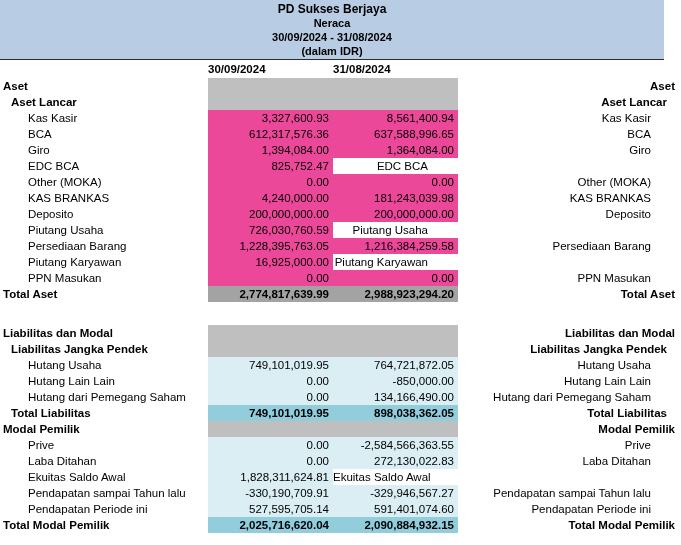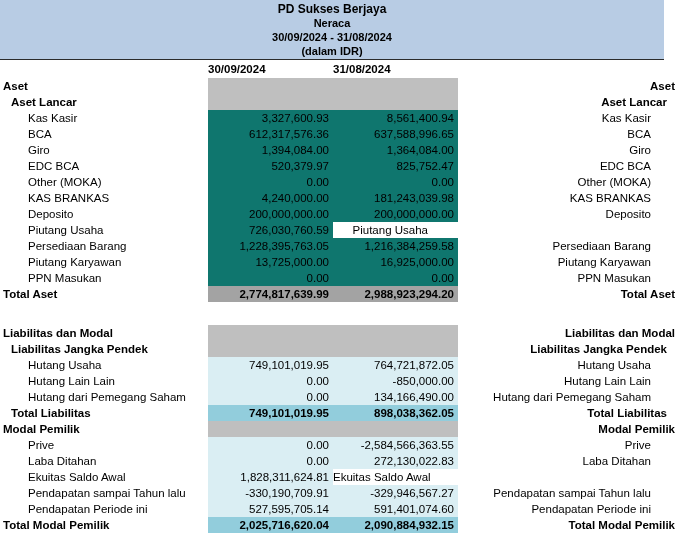--- a/index.html
+++ b/index.html
@@ -43,21 +43,21 @@
   .cell-val{text-align:right;padding-right:4px;white-space:nowrap;overflow:hidden;}
   .cell-label-right{text-align:right;white-space:nowrap;overflow:hidden;}
   .lvl0 .cell-label-left{padding-left:3px;}
   .lvl1 .cell-label-left{padding-left:11px;}
   .lvl2 .cell-label-left{padding-left:28px;}
   .lvl0 .cell-label-right{padding-right:6px;}
   .lvl1 .cell-label-right{padding-right:14px;}
   .lvl2 .cell-label-right{padding-right:30px;}
   .row.bold{font-weight:bold;}
   .band-gray      .cell-val{background:#bfbfbf;}
-  .band-blue      .cell-val{background:#0f766e;}
+  .band-blue      .cell-val{background:#ec4899;}
   .band-cyan      .cell-val{background:#daeef3;}
   .band-tealdark  .cell-val{background:#a3a3a3;}
   .band-teallight .cell-val{background:#92cddc;}
   .spacer{height:23px;}
 </style>
 </head>
 <body>
 
 <div class="page">
 
@@ -106,21 +106,20 @@
 
     <div class="row lvl2 band-blue">
       <div class="cell-label-left">Giro</div>
       <div class="cell-val">1,394,084.00</div>
       <div class="cell-val">1,364,084.00</div>
       <div class="cell-label-right">Giro</div>
     </div>
 
     <div class="row lvl2 band-blue">
       <div class="cell-label-left">EDC BCA</div>
-      <div class="cell-val">520,379.97</div>
       <div class="cell-val">825,752.47</div>
       <div class="cell-label-right">EDC BCA</div>
     </div>
 
     <div class="row lvl2 band-blue">
       <div class="cell-label-left">Other (MOKA)</div>
       <div class="cell-val">0.00</div>
       <div class="cell-val">0.00</div>
       <div class="cell-label-right">Other (MOKA)</div>
     </div>
@@ -147,21 +146,20 @@
 
     <div class="row lvl2 band-blue">
       <div class="cell-label-left">Persediaan Barang</div>
       <div class="cell-val">1,228,395,763.05</div>
       <div class="cell-val">1,216,384,259.58</div>
       <div class="cell-label-right">Persediaan Barang</div>
     </div>
 
     <div class="row lvl2 band-blue">
       <div class="cell-label-left">Piutang Karyawan</div>
-      <div class="cell-val">13,725,000.00</div>
       <div class="cell-val">16,925,000.00</div>
       <div class="cell-label-right">Piutang Karyawan</div>
     </div>
 
     <div class="row lvl2 band-blue">
       <div class="cell-label-left">PPN Masukan</div>
       <div class="cell-val">0.00</div>
       <div class="cell-val">0.00</div>
       <div class="cell-label-right">PPN Masukan</div>
     </div>

